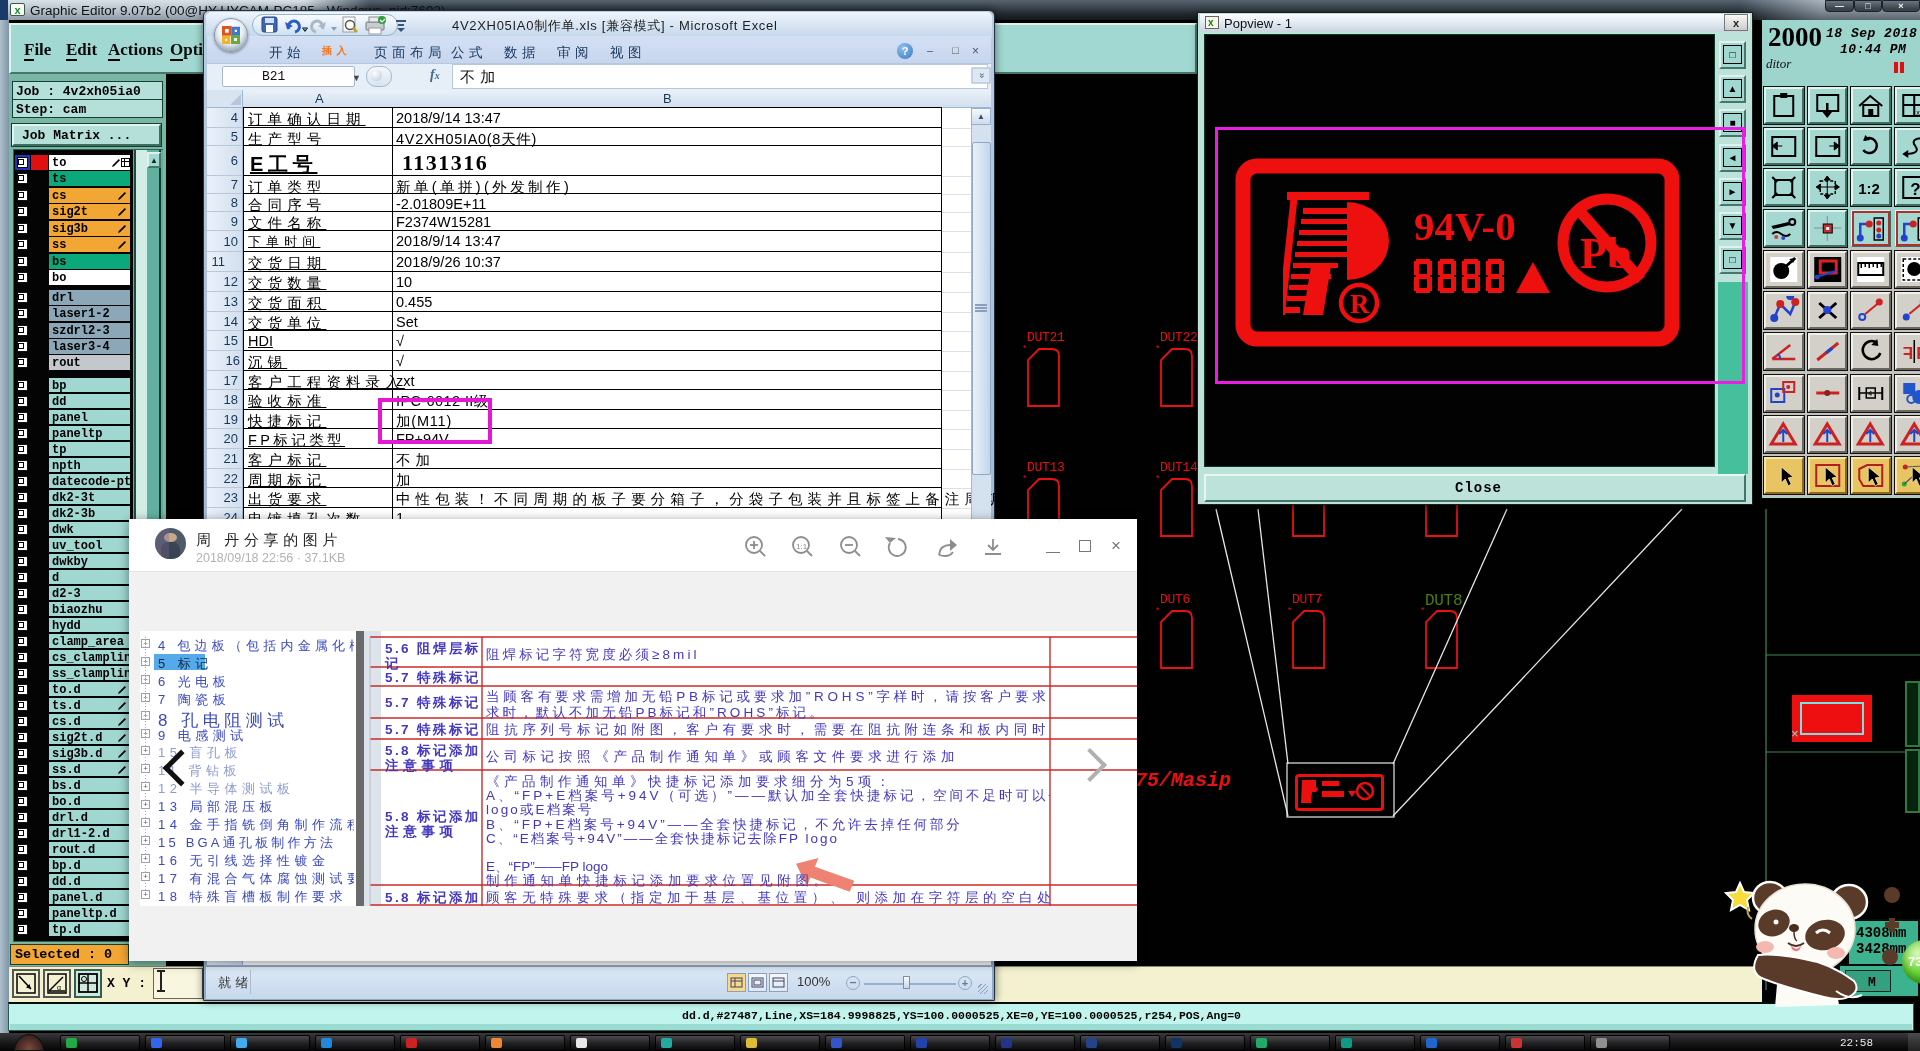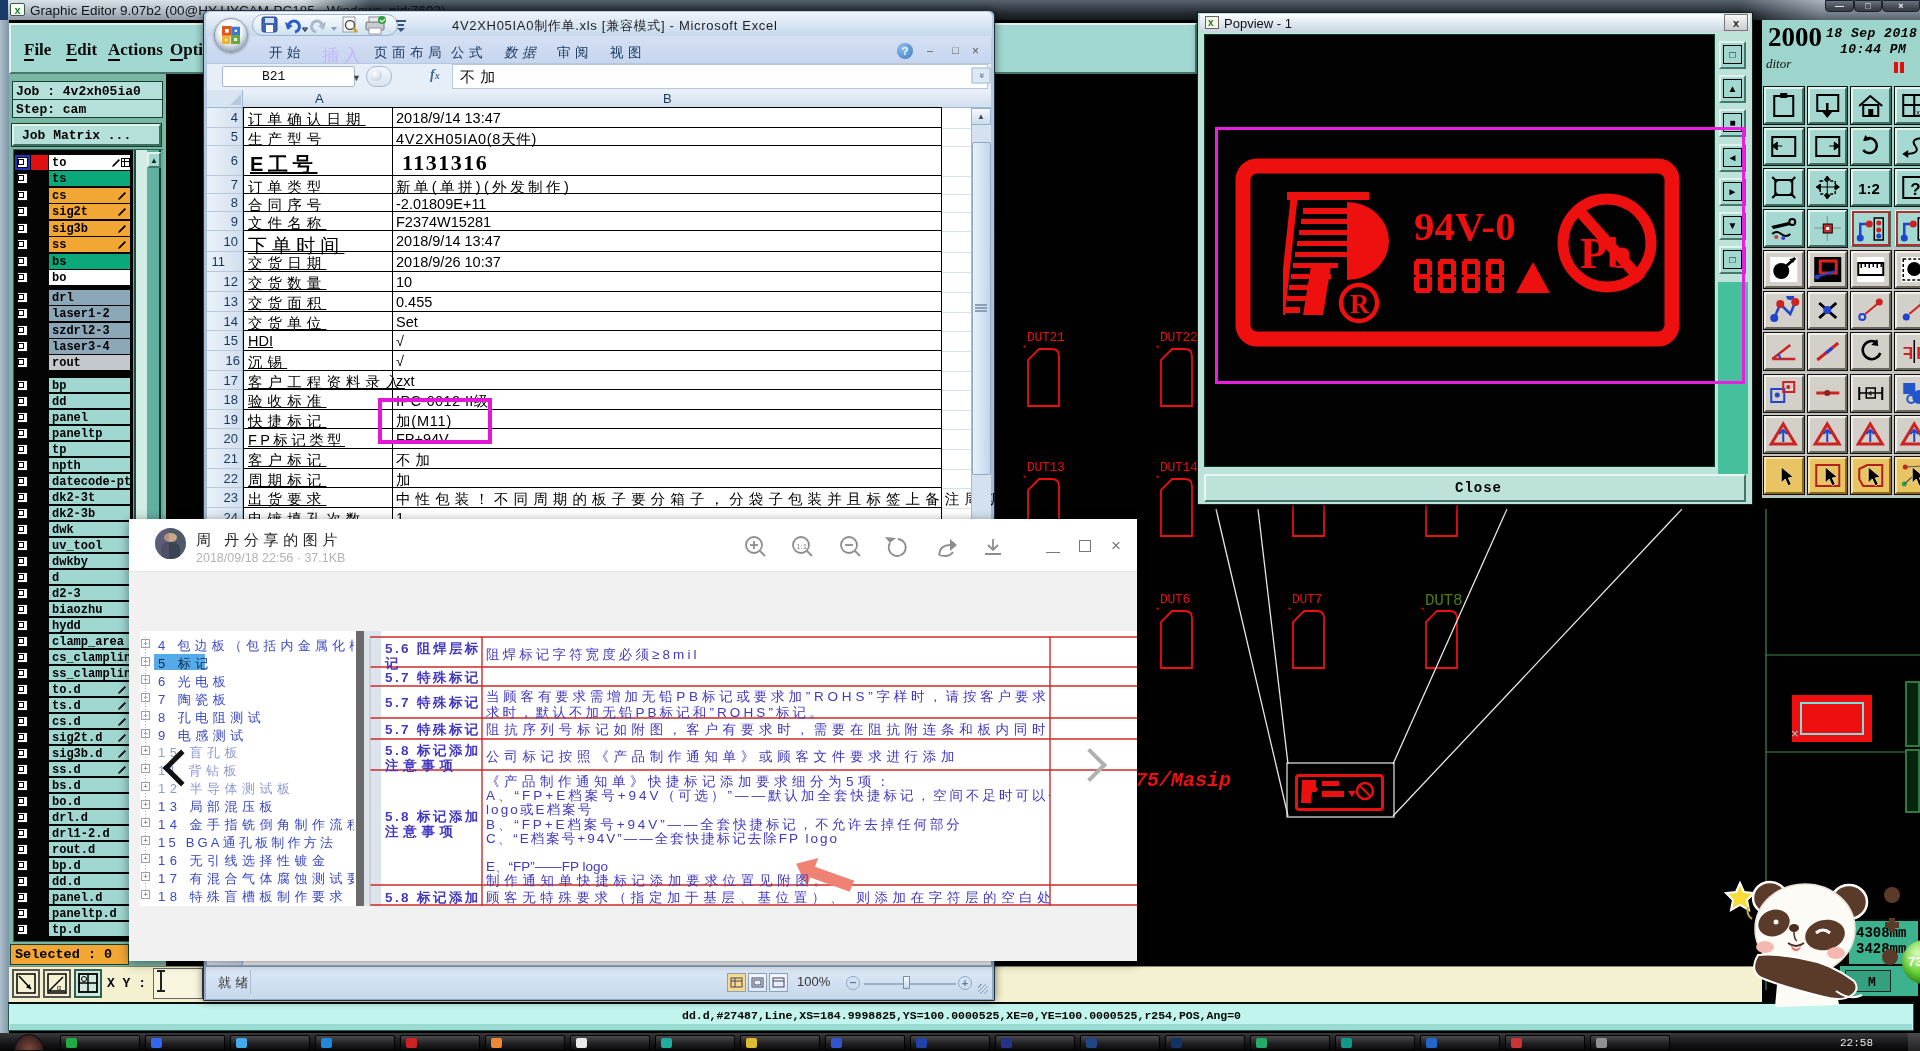--- a/index.html
+++ b/index.html
@@ -679,24 +679,24 @@
     <svg class="abs" style="left:222px;top:26px;z-index:5" width="18" height="18" viewBox="0 0 24 24">
       <g fill="none" stroke-width="4">
         <rect x="2" y="2" width="9" height="9" stroke="#e0541e"></rect>
         <rect x="15" y="3" width="7" height="7" stroke="#3a7ad4"></rect>
         <rect x="2" y="15" width="7" height="7" stroke="#f0b42c"></rect>
         <rect x="14" y="14" width="8" height="8" stroke="#6aaa3a"></rect>
       </g>
     </svg>
     <div class="abs" style="left:207px;top:36px;width:784px;height:27px;background:linear-gradient(180deg,#d4e0f4,#c6d5ee)"></div>
     <div class="abs" style="left:269px;top:44px;font-size:13.5px;color:#17365d;letter-spacing:4.5px;">开始</div>
-    <div class="abs" style="left:322px;top:44px;font-size:17px;color:#c4b5fd;letter-spacing:4.5px;">插入</div>
+    <div class="abs" style="left:322px;top:44px;font-size:10px;color:#f97316;letter-spacing:4.5px;font-weight:bold;">插入</div>
     <div class="abs" style="left:374px;top:44px;font-size:13.5px;color:#17365d;letter-spacing:4.5px;">页面布局</div>
     <div class="abs" style="left:451px;top:44px;font-size:13.5px;color:#17365d;letter-spacing:4.5px;">公式</div>
-    <div class="abs" style="left:504px;top:44px;font-size:13.5px;color:#17365d;letter-spacing:4.5px;font-style:italic;">数据</div>
+    <div class="abs" style="left:504px;top:44px;font-size:13.5px;color:#17365d;letter-spacing:4.5px;">数据</div>
     <div class="abs" style="left:557px;top:44px;font-size:13.5px;color:#17365d;letter-spacing:4.5px;">审阅</div>
     <div class="abs" style="left:610px;top:44px;font-size:13.5px;color:#17365d;letter-spacing:4.5px;">视图</div>
     <div class="abs" style="left:897px;top:43px;width:16px;height:16px;border-radius:50%;background:radial-gradient(circle at 35% 30%,#8ec0ee,#3a78c0);color:#fff;font-size:11px;font-weight:bold;text-align:center;line-height:16px">?</div>
     <div class="abs" style="left:927px;top:44px;font-size:11px;color:#555;letter-spacing:8px">– □</div>
     <div class="abs" style="left:972px;top:44px;font-size:12px;color:#555">×</div>
     <div class="abs" style="left:207px;top:63px;width:784px;height:27px;background:#e6eef8;border-top:1px solid #b8c8dc"></div>
     <div class="abs" style="left:222px;top:66px;width:133px;height:21px;background:#fff;border:1px solid #a8b8cc;border-radius:2px"></div>
     <div class="abs mono" style="left:262px;top:69px;font-size:13px;color:#111">B21</div>
     <div class="abs" style="left:352px;top:73px;font-size:9px;color:#444">▼</div>
     <div class="abs" style="left:366px;top:66px;width:26px;height:21px;background:linear-gradient(180deg,#f2f7fc,#d8e4f0);border:1px solid #a8b8cc;border-radius:10px"></div>
@@ -749,21 +749,21 @@
     <div class="abs" style="left:941px;top:194px;width:1px;height:18px;background:#000"></div>
     <div class="abs" style="left:942px;top:212px;width:29px;height:1px;background:#d8e0ea"></div>
     <div class="abs" style="left:207px;top:212px;width:36px;height:19px;border-bottom:1px solid #b8c8da;font-size:13px;color:#17365d;text-align:right;line-height:19px"><span style="margin-right:5px">9</span></div>
     <div class="abs" style="left:248px;top:213.5px;font-size:14.5px;color:#000;white-space:nowrap;letter-spacing:5.1px;"><u>文件名称</u></div>
     <div class="abs" style="left:396px;top:213.5px;font-size:14.5px;color:#000;white-space:nowrap;">F2374W15281</div>
     <div class="abs" style="left:243px;top:212px;width:698px;height:19px;border-bottom:1px solid #000;border-left:1px solid #000"></div>
     <div class="abs" style="left:392px;top:212px;width:1px;height:19px;background:#000"></div>
     <div class="abs" style="left:941px;top:212px;width:1px;height:19px;background:#000"></div>
     <div class="abs" style="left:942px;top:231px;width:29px;height:1px;background:#d8e0ea"></div>
     <div class="abs" style="left:207px;top:231px;width:36px;height:21px;border-bottom:1px solid #b8c8da;font-size:13px;color:#17365d;text-align:right;line-height:21px"><span style="margin-right:5px">10</span></div>
-    <div class="abs" style="left:248px;top:232.5px;font-size:19px;color:#000;white-space:nowrap;letter-spacing:5.1px;"><u>下单时间</u></div>
+    <div class="abs" style="left:248px;top:232.5px;font-size:13px;color:#000;white-space:nowrap;letter-spacing:5.1px;"><u>下单时间</u></div>
     <div class="abs" style="left:396px;top:232.5px;font-size:14.5px;color:#000;white-space:nowrap;">2018/9/14 13:47</div>
     <div class="abs" style="left:243px;top:231px;width:698px;height:21px;border-bottom:1px solid #000;border-left:1px solid #000"></div>
     <div class="abs" style="left:392px;top:231px;width:1px;height:21px;background:#000"></div>
     <div class="abs" style="left:941px;top:231px;width:1px;height:21px;background:#000"></div>
     <div class="abs" style="left:942px;top:252px;width:29px;height:1px;background:#d8e0ea"></div>
     <div class="abs" style="left:207px;top:252px;width:36px;height:20px;border-bottom:1px solid #b8c8da;font-size:13px;color:#17365d;text-align:right;line-height:20px"><span style="margin-right:18px">11</span></div>
     <div class="abs" style="left:248px;top:253.5px;font-size:14.5px;color:#000;white-space:nowrap;letter-spacing:5.1px;"><u>交货日期</u></div>
     <div class="abs" style="left:396px;top:253.5px;font-size:14.5px;color:#000;white-space:nowrap;">2018/9/26 10:37</div>
     <div class="abs" style="left:243px;top:252px;width:698px;height:20px;border-bottom:1px solid #000;border-left:1px solid #000"></div>
     <div class="abs" style="left:392px;top:252px;width:1px;height:20px;background:#000"></div>
@@ -925,21 +925,21 @@
     <div class="abs" style="left:141px;top:639.0px;width:9px;height:9px;border:1px solid #98a0b8;background:#fff;font-size:8px;line-height:7px;text-align:center;color:#555">+</div>
     <div class="abs" style="left:158px;top:637.0px;font-size:13px;color:#3a49c0;white-space:nowrap;width:196px;overflow:hidden;letter-spacing:4.2px;">4 包边板（包括内金属化槽/铣</div>
     <div class="abs" style="left:154px;top:653.9px;width:51px;height:16px;background:#55aaea"></div>
     <div class="abs" style="left:141px;top:656.9px;width:9px;height:9px;border:1px solid #98a0b8;background:#fff;font-size:8px;line-height:7px;text-align:center;color:#555">+</div>
     <div class="abs" style="left:158px;top:654.9px;font-size:13px;color:#12284a;white-space:nowrap;width:196px;overflow:hidden;letter-spacing:4.5px;">5 标记</div>
     <div class="abs" style="left:141px;top:674.8px;width:9px;height:9px;border:1px solid #98a0b8;background:#fff;font-size:8px;line-height:7px;text-align:center;color:#555">+</div>
     <div class="abs" style="left:158px;top:672.8px;font-size:13px;color:#3a49c0;white-space:nowrap;width:196px;overflow:hidden;letter-spacing:4.5px;">6 光电板</div>
     <div class="abs" style="left:141px;top:692.6999999999999px;width:9px;height:9px;border:1px solid #98a0b8;background:#fff;font-size:8px;line-height:7px;text-align:center;color:#555">+</div>
     <div class="abs" style="left:158px;top:690.6999999999999px;font-size:13px;color:#3a49c0;white-space:nowrap;width:196px;overflow:hidden;letter-spacing:4.5px;">7 陶瓷板</div>
     <div class="abs" style="left:141px;top:710.5999999999999px;width:9px;height:9px;border:1px solid #98a0b8;background:#fff;font-size:8px;line-height:7px;text-align:center;color:#555">+</div>
-    <div class="abs" style="left:158px;top:708.5999999999999px;font-size:13px;color:#3a49c0;white-space:nowrap;width:196px;overflow:hidden;letter-spacing:4.5px;">8 孔电阻测试</div>
+    <div class="abs" style="left:158px;top:708.5999999999999px;font-size:17px;color:#3a49c0;white-space:nowrap;width:196px;overflow:hidden;letter-spacing:4.5px;">8 孔电阻测试</div>
     <div class="abs" style="left:141px;top:728.4999999999999px;width:9px;height:9px;border:1px solid #98a0b8;background:#fff;font-size:8px;line-height:7px;text-align:center;color:#555">+</div>
     <div class="abs" style="left:158px;top:726.4999999999999px;font-size:13px;color:#3a49c0;white-space:nowrap;width:196px;overflow:hidden;letter-spacing:4.5px;">9 电感测试</div>
     <div class="abs" style="left:141px;top:746.3999999999999px;width:9px;height:9px;border:1px solid #98a0b8;background:#fff;font-size:8px;line-height:7px;text-align:center;color:#555">+</div>
     <div class="abs" style="left:158px;top:744.3999999999999px;font-size:13px;color:#8d9ad4;white-space:nowrap;width:196px;overflow:hidden;letter-spacing:4.5px;">15 盲孔板</div>
     <div class="abs" style="left:141px;top:764.2999999999998px;width:9px;height:9px;border:1px solid #98a0b8;background:#fff;font-size:8px;line-height:7px;text-align:center;color:#555">+</div>
     <div class="abs" style="left:158px;top:762.2999999999998px;font-size:13px;color:#8d9ad4;white-space:nowrap;width:196px;overflow:hidden;letter-spacing:4.5px;">11 背钻板</div>
     <div class="abs" style="left:141px;top:782.1999999999998px;width:9px;height:9px;border:1px solid #98a0b8;background:#fff;font-size:8px;line-height:7px;text-align:center;color:#555">+</div>
     <div class="abs" style="left:158px;top:780.1999999999998px;font-size:13px;color:#8d9ad4;white-space:nowrap;width:196px;overflow:hidden;letter-spacing:4.5px;">12 半导体测试板</div>
     <div class="abs" style="left:141px;top:800.0999999999998px;width:9px;height:9px;border:1px solid #98a0b8;background:#fff;font-size:8px;line-height:7px;text-align:center;color:#555">+</div>
     <div class="abs" style="left:158px;top:798.0999999999998px;font-size:13px;color:#3a49c0;white-space:nowrap;width:196px;overflow:hidden;letter-spacing:4.5px;">13 局部混压板</div>

